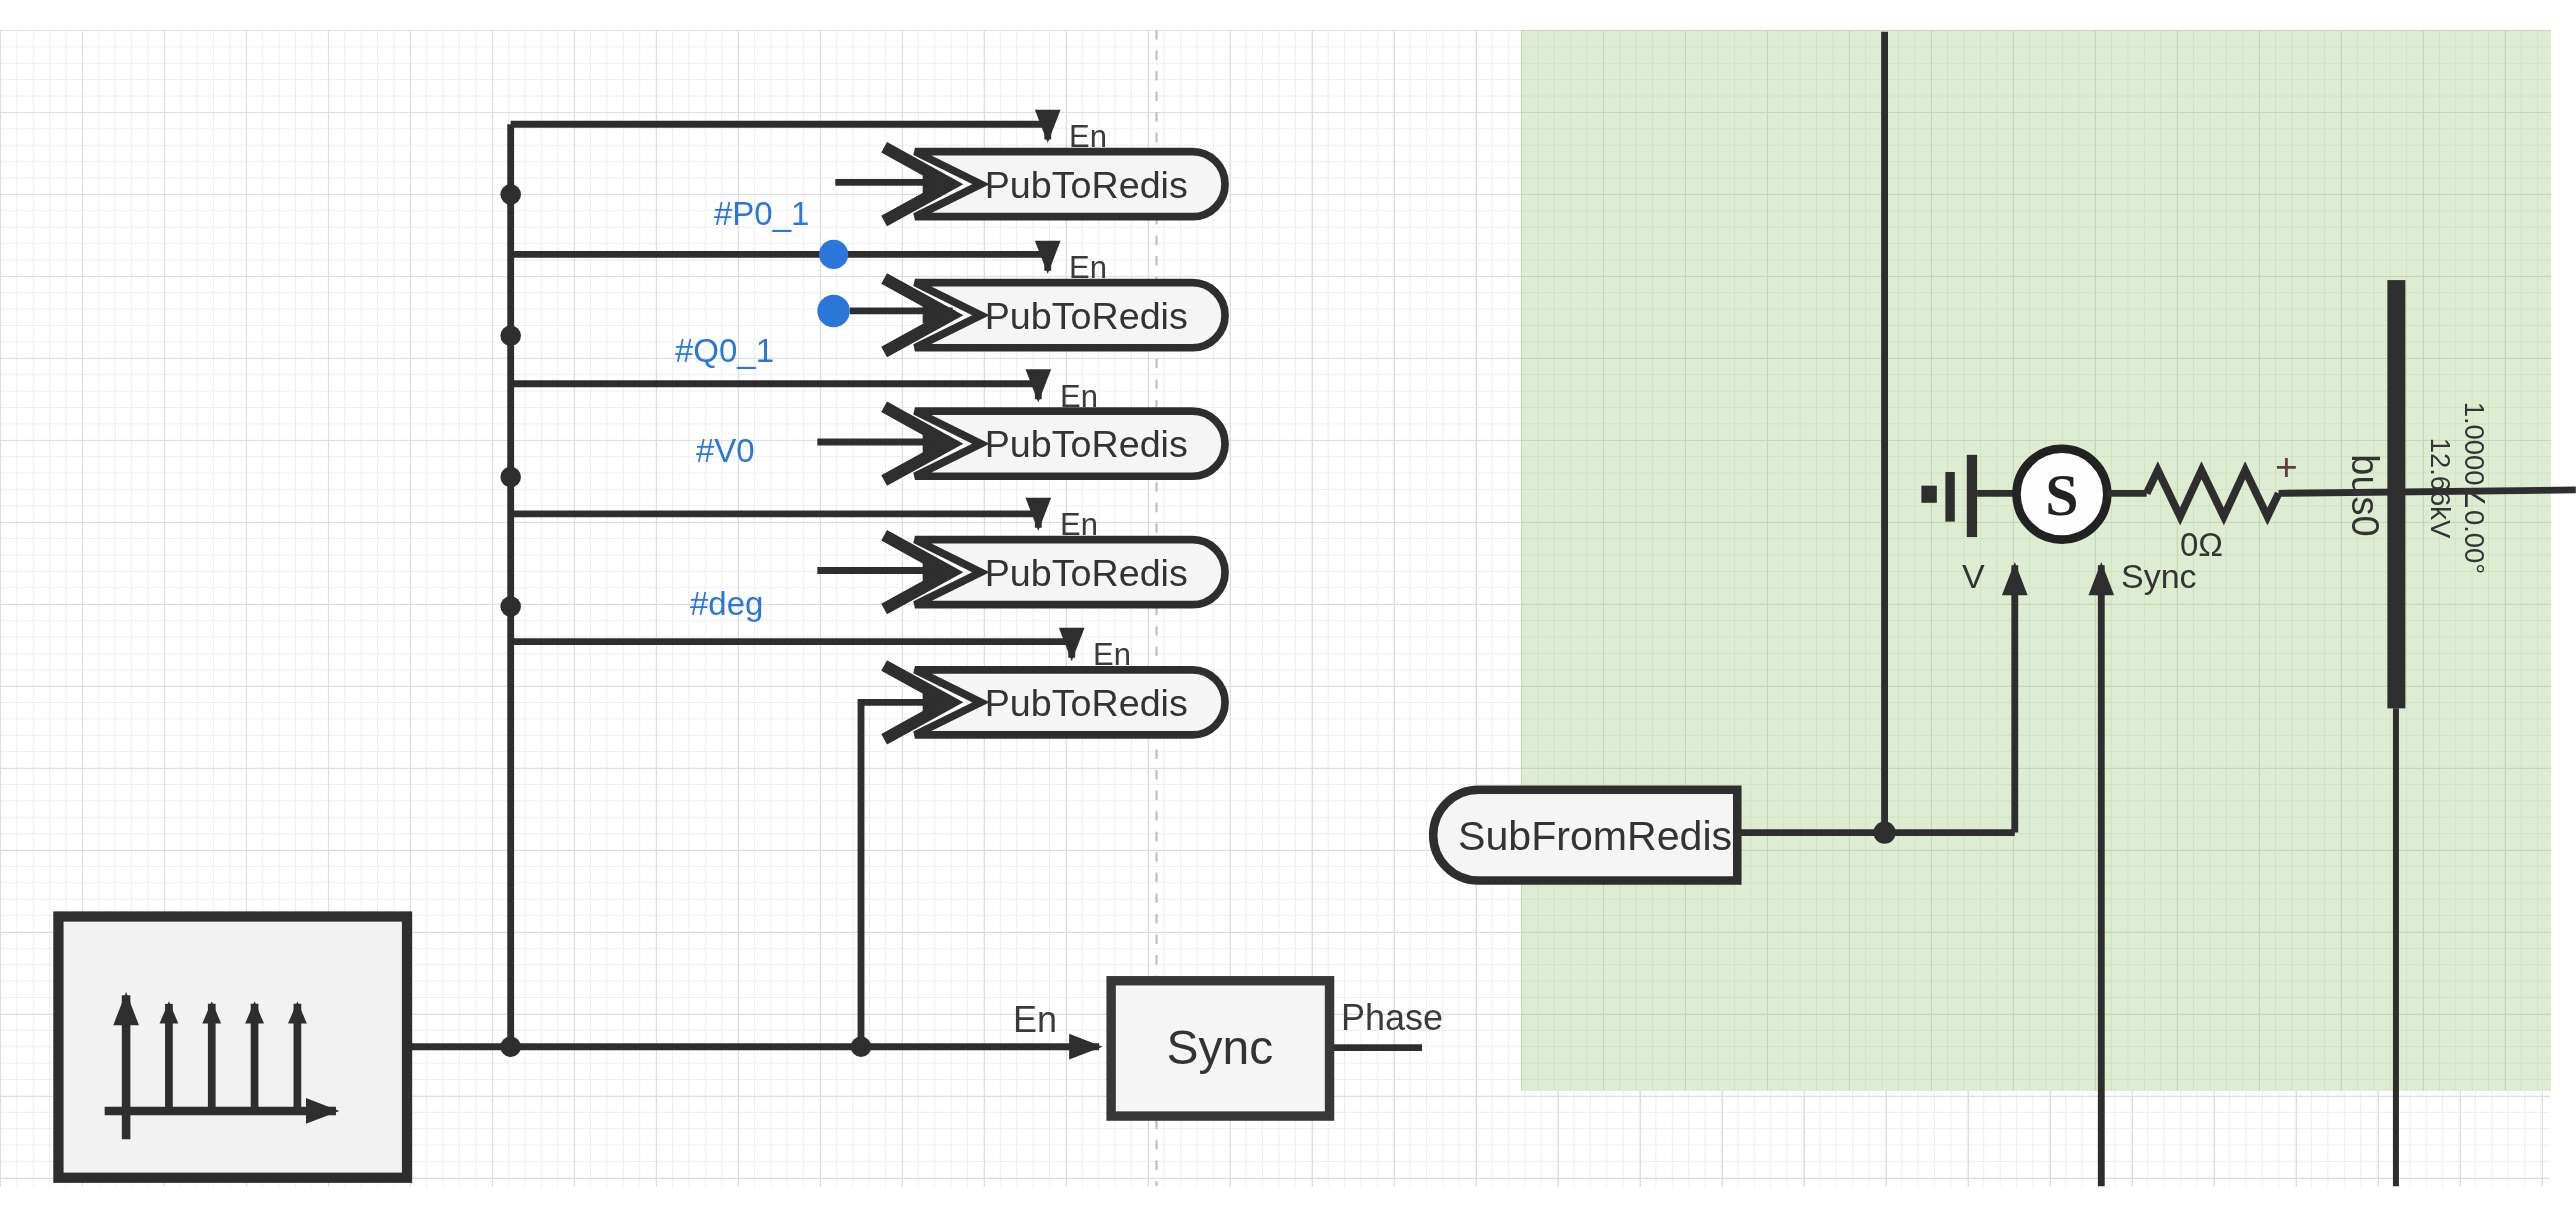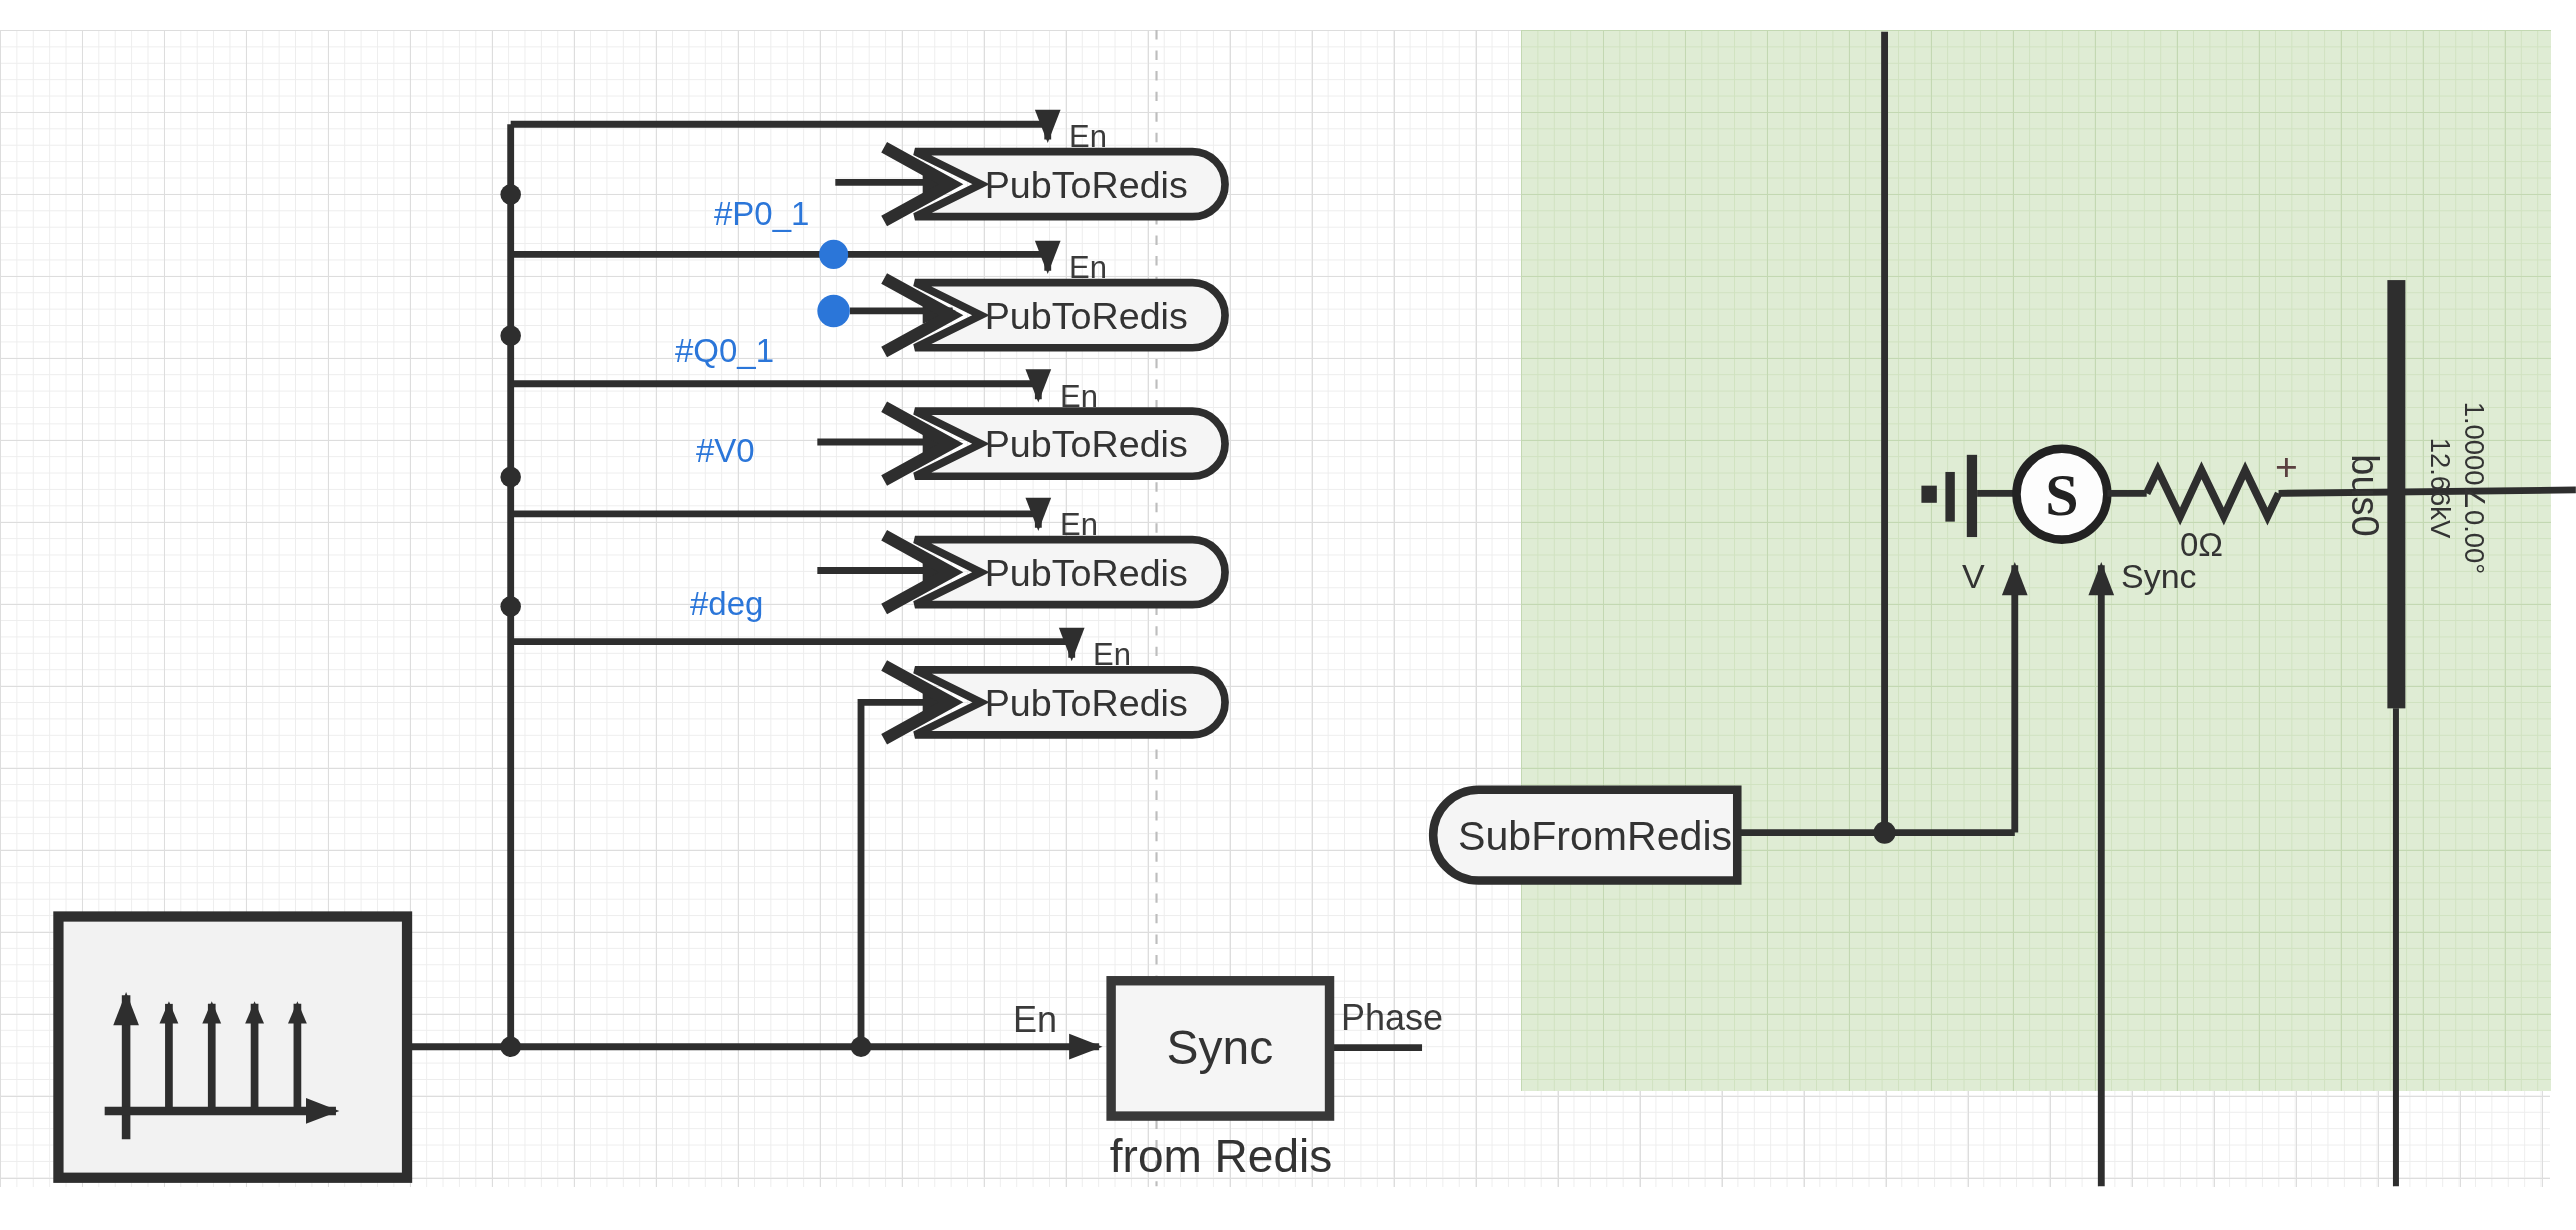--- a/index.html
+++ b/index.html
@@ -150,21 +150,20 @@
   <div class="lbl en" style="left:1060px;top:507px;">En</div>
   <div class="lbl en" style="left:1093px;top:637px;">En</div>
 
   <div class="tag" style="left:678px;top:195px;margin-left:36px;">#P0_1</div>
   <div class="tag" style="left:675px;top:332px;">#Q0_1</div>
   <div class="tag" style="left:696px;top:432px;">#V0</div>
   <div class="tag" style="left:690px;top:585px;">#deg</div>
 
   <div class="lbl port" style="left:1013px;top:999px;">En</div>
   <div class="lbl port" style="left:1341px;top:997px;">Phase</div>
-  <div class="lbl" style="left:1088px;top:1129px;width:266px;text-align:center;font-size:46px;">from Redis</div>
 
   <div class="lbl" style="left:1962px;top:557px;font-size:34px;">V</div>
   <div class="lbl" style="left:2121px;top:557px;font-size:34px;">Sync</div>
   <div class="lbl" style="left:2180px;top:526px;width:69px;text-align:left;font-size:33px;">0Ω</div>
   <div class="lbl" style="left:2275px;top:445px;font-size:39px;color:#5a4040;">+</div>
 
   <div class="lbl rot" style="left:2300px;top:474px;width:129px;font-size:38px;">bus0</div>
   <div class="rot" style="position:absolute;left:2333px;top:454px;width:248px;line-height:34px;font-size:27.4px;color:#333333;text-align:center;">
     <div>1.0000∠0.00°</div>
     <div>12.66kV</div>

